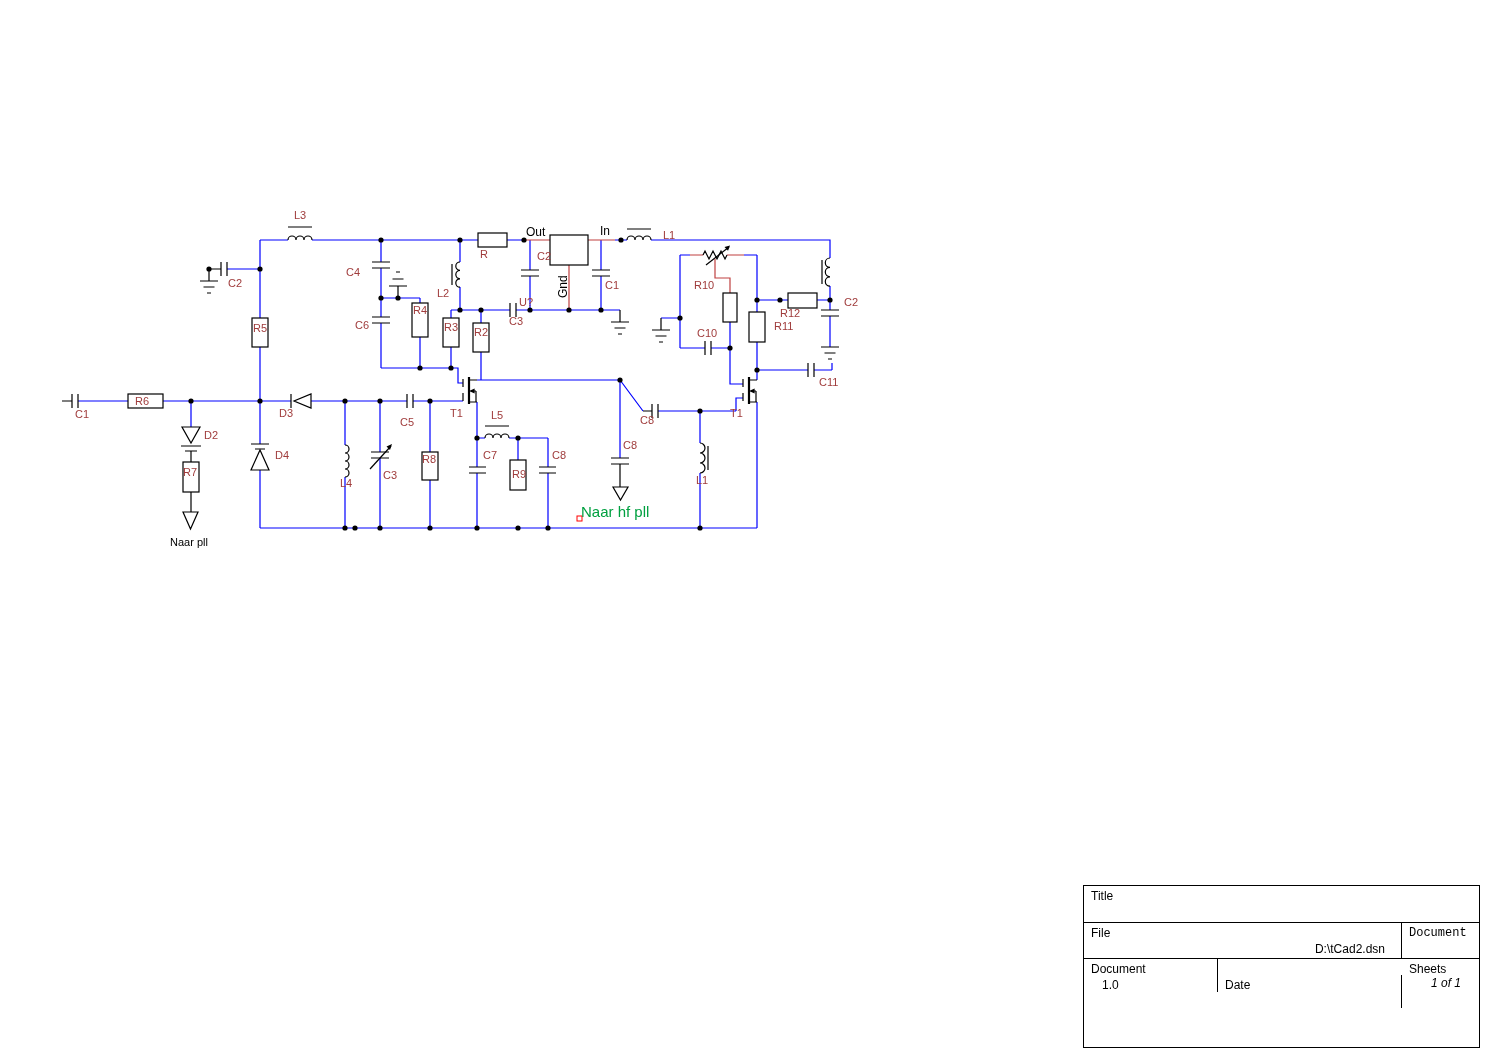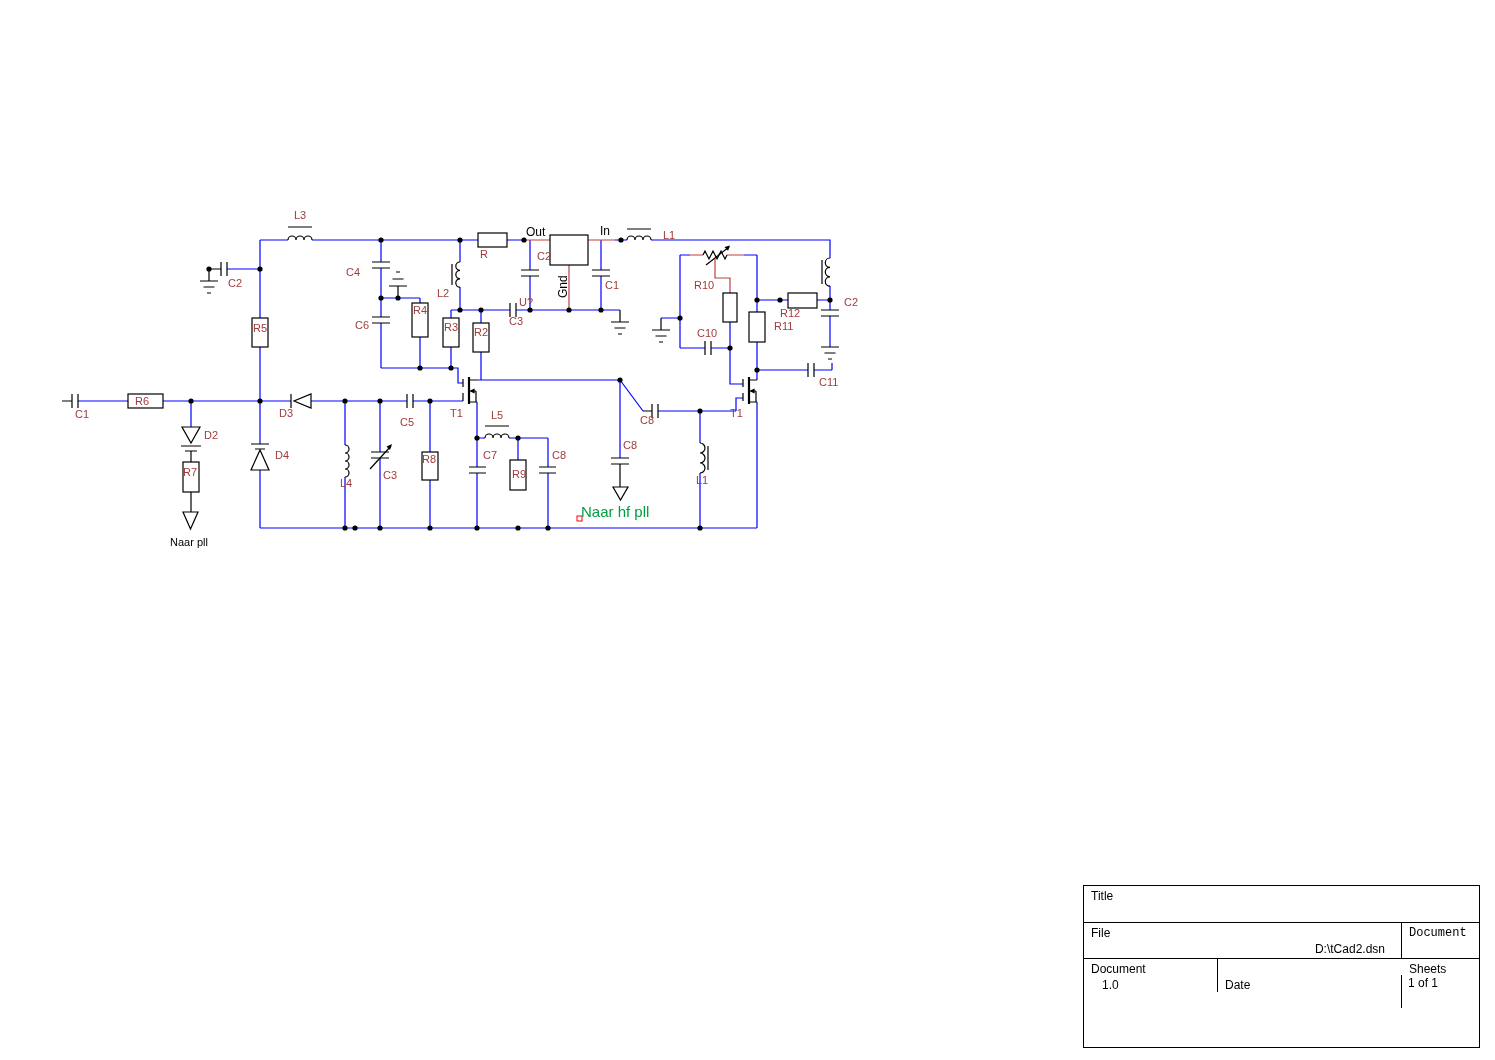--- a/index.html
+++ b/index.html
@@ -26,21 +26,21 @@
       border:1px solid #000;box-sizing:border-box;font-size:12px;color:#000000;}
   .tb *{box-sizing:border-box;}
   .tb-row{border-bottom:1px solid #000;position:relative;}
   .tb-row:last-child{border-bottom:none;}
   .tb-label{position:absolute;left:7px;top:3px;}
   .tb-flex{display:flex;height:100%;}
   .cell{position:relative;height:100%;}
   .cell.br{border-right:1px solid #000;}
   .val-file{position:absolute;right:16px;bottom:2px;}
   .val-rev{position:absolute;left:18px;bottom:0;}
-  .val-sheets{position:absolute;left:6px;bottom:2px;}
+  .val-sheets{position:absolute;left:29px;bottom:2px;font-style:italic;}
 </style>
 </head>
 <body>
 
 <svg width="1495" height="1060" viewBox="0 0 1495 1060">
 
   <g>
     <path class="w" d="M260,240 H288 M312,240 H478 M507,240 H524 M615,240 H627 M651,240 H830 V258 M830,286 V300
       M260,240 V318 M260,347 V401
       M227,269 H260

